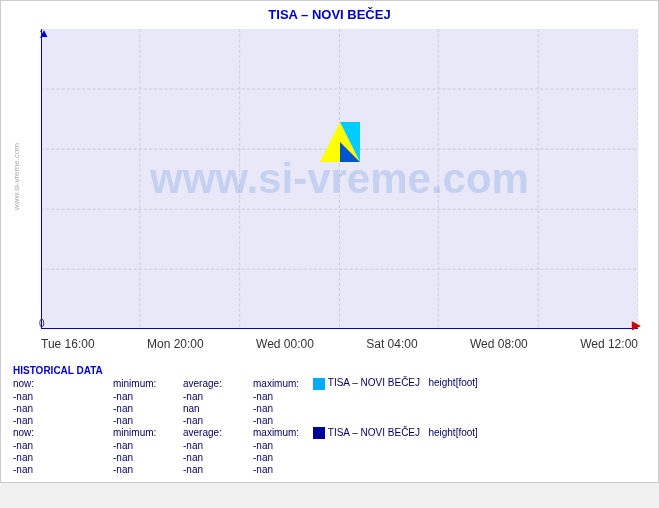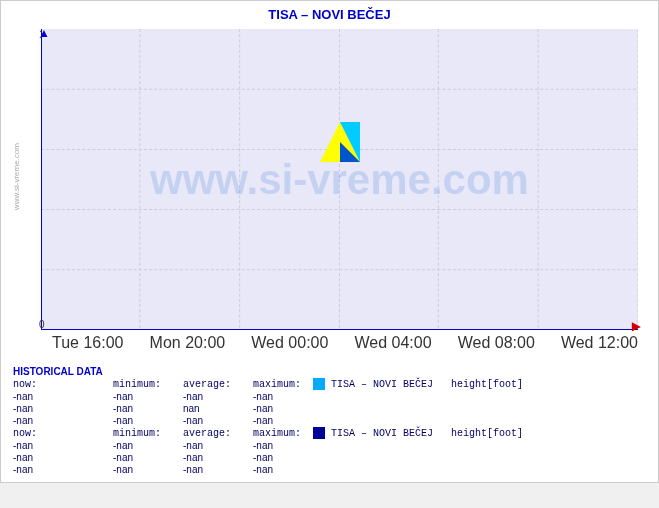--- a/index.html
+++ b/index.html
@@ -62,23 +62,22 @@
       font-size: 10px;
       color: #333;
     }
     .x-axis-labels {
       position: absolute;
       bottom: 8px;
       left: 30px;
       right: 10px;
       display: flex;
       justify-content: space-between;
-      font-size: 16px;
+      font-size: 12px;
       color: #333;
-      margin-left: 11px;
     }
     .data-table {
       padding: 4px 6px 6px 12px;
       font-size: 10px;
       color: #000066;
     }
     .section-title {
       color: #0000cc;
       font-weight: bold;
       font-size: 10px;
@@ -107,21 +106,21 @@
       height: 12px;
       vertical-align: middle;
     }
     .header-row {
       display: flex;
       align-items: center;
       color: #000066;
       font-size: 10px;
       margin-bottom: 1px;
     }
-    .header-row span { display: inline-block; font-family: Liberation Mono, monospace; }
+    .header-row span { display: inline-block; }
   </style>
 </head>
 <body>
 
 <div class="outer">
 
   <div class="chart-title">TISA –  NOVI BEČEJ</div>
 
   <div class="chart-area">
 
@@ -168,21 +167,21 @@
     <div style="position:absolute;bottom:27px;right:7px;color:#cc0000;font-size:12px;">▶</div>
 
     <div style="position:absolute;left:27px;top:2px;color:#0000cc;font-size:12px;">▲</div>
 
     <div class="y-axis-label-bottom">0</div>
 
     <div class="x-axis-labels">
       <span>Tue 16:00</span>
       <span>Mon 20:00</span>
       <span>Wed 00:00</span>
-      <span>Wed 04:00</span>
+      <span>Sat 04:00</span>
       <span>Wed 08:00</span>
       <span>Wed 12:00</span>
     </div>
   </div>
 
   <div class="data-table">
 
     <div class="section-title">HISTORICAL DATA</div>
 
     <div class="header-row">

